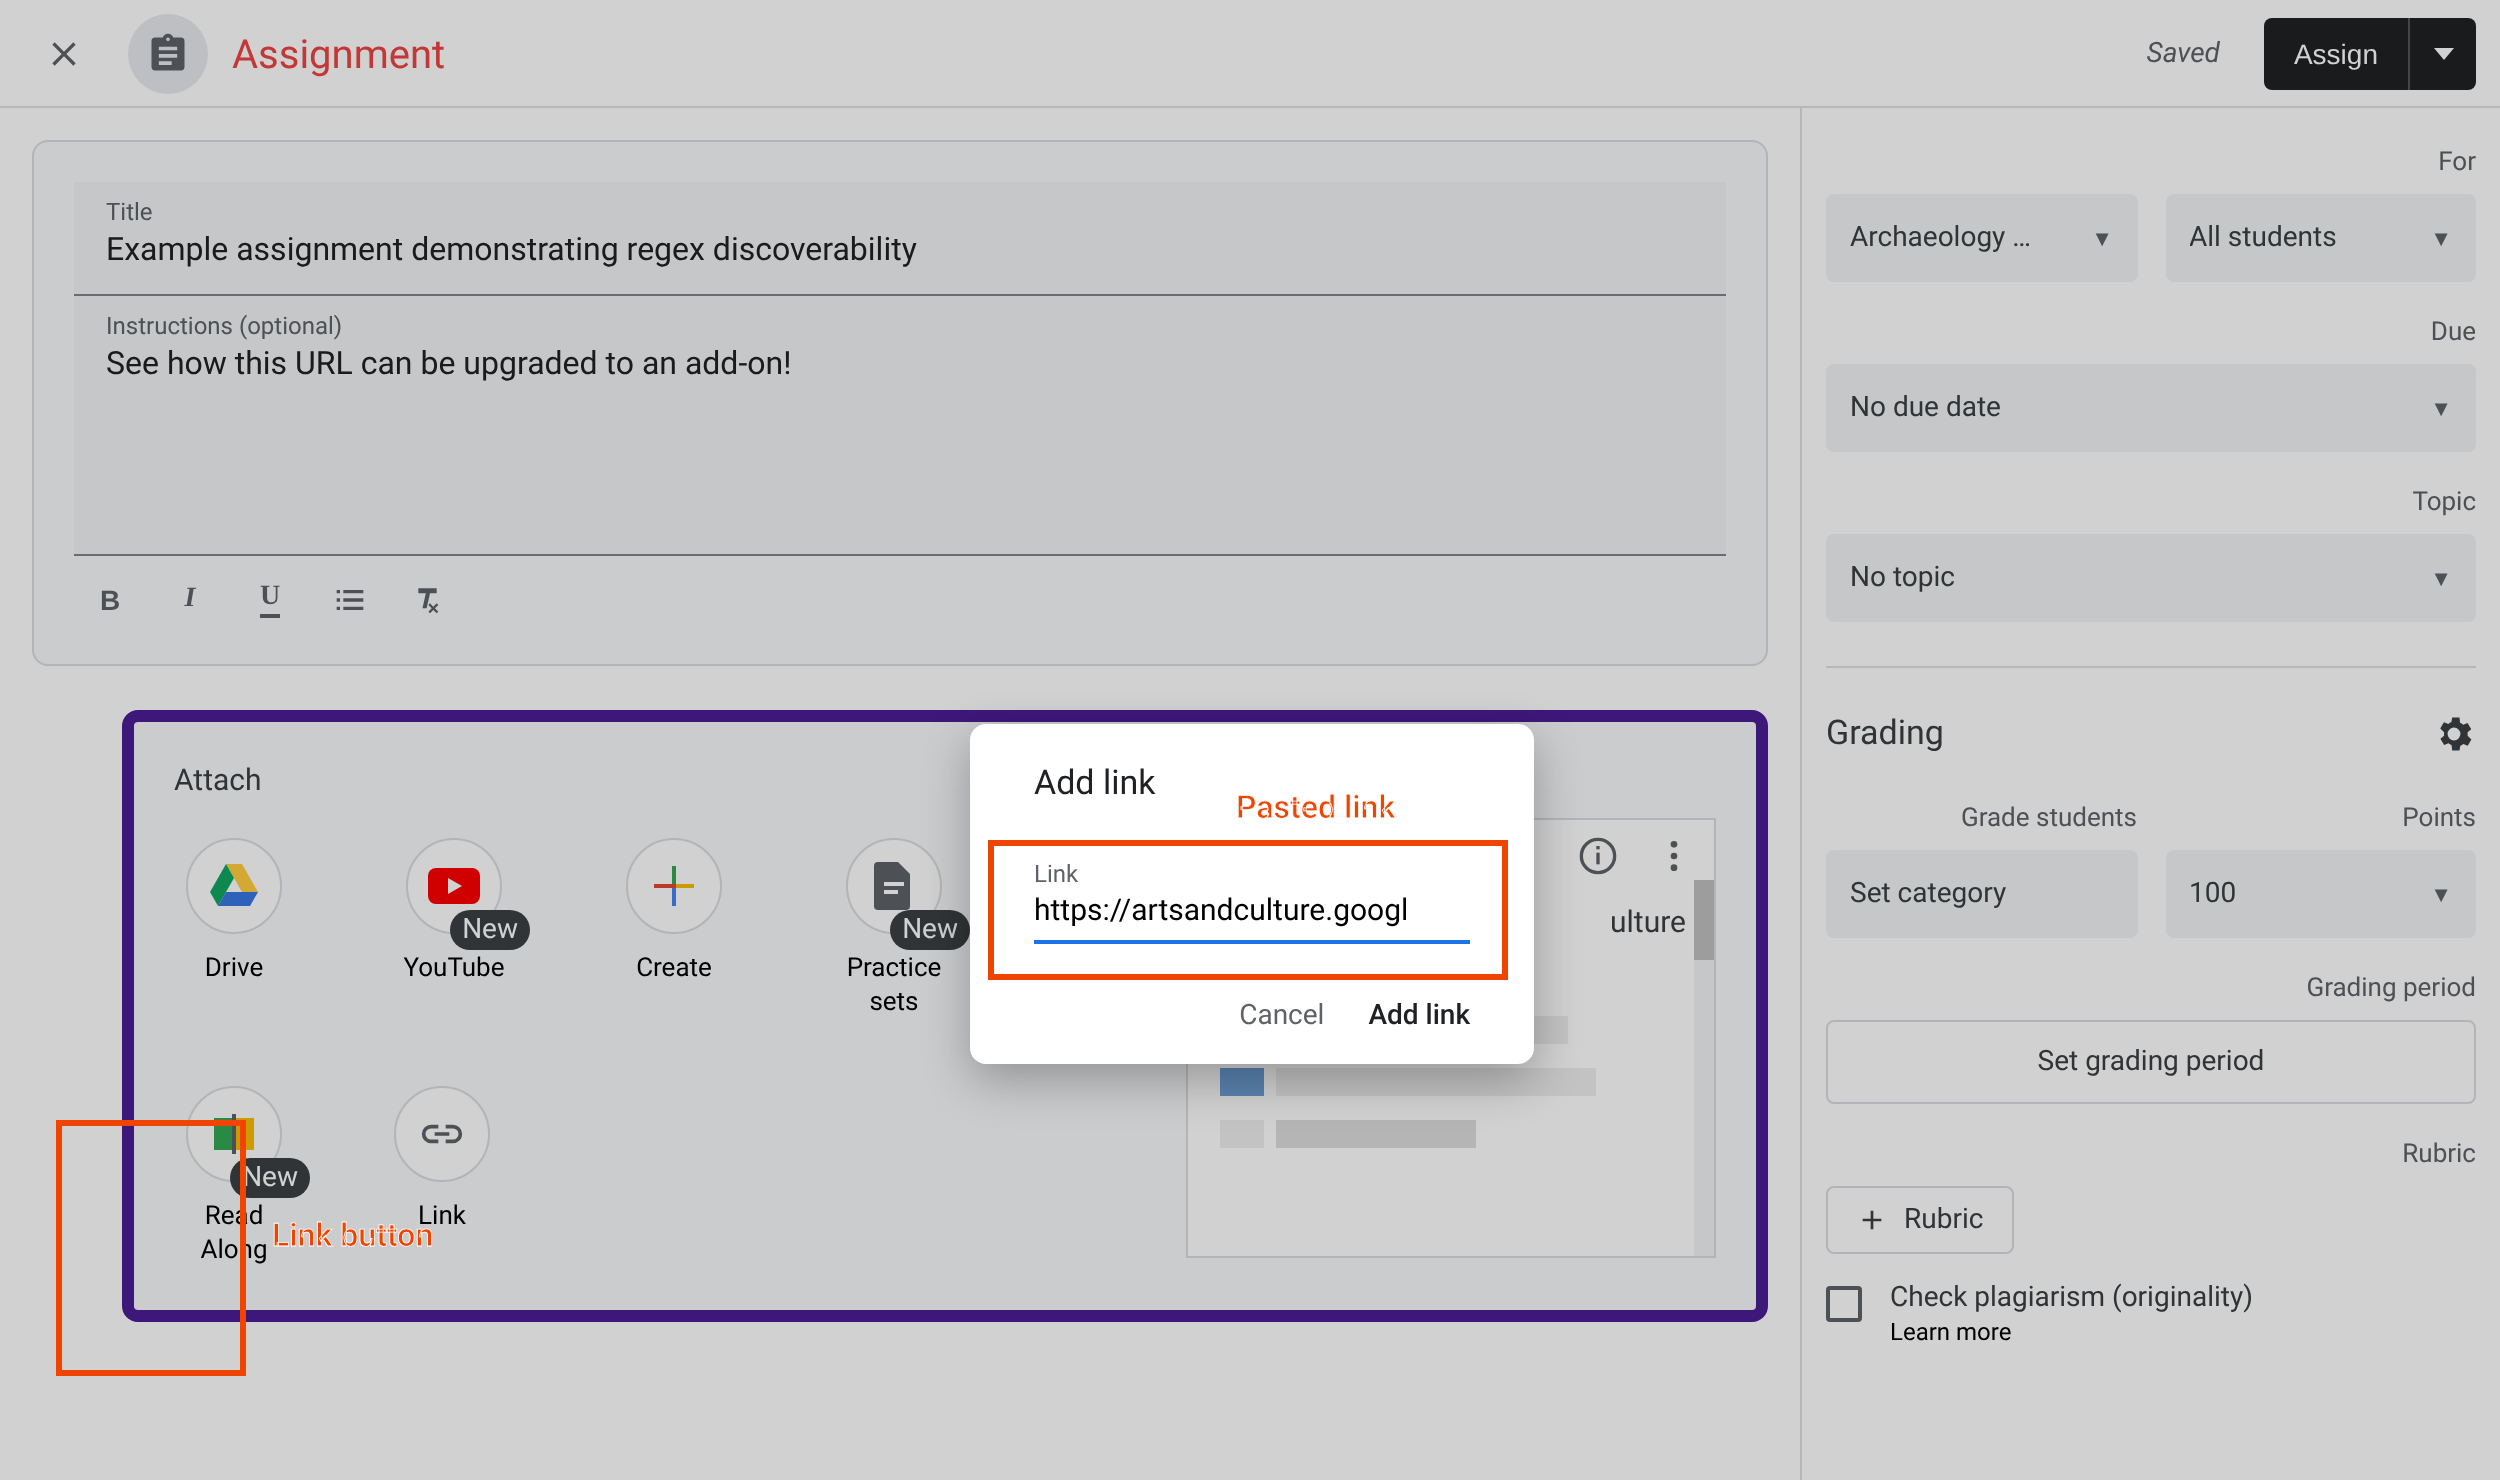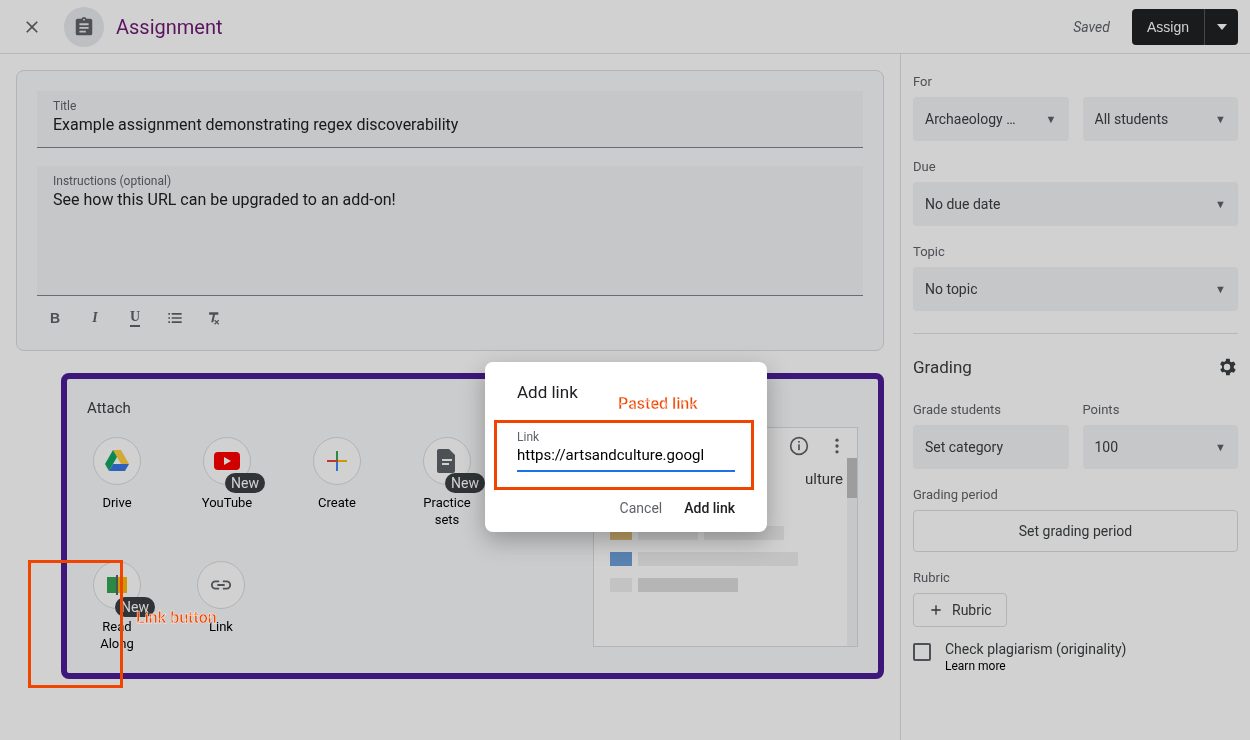--- a/index.html
+++ b/index.html
@@ -3,34 +3,34 @@
 <meta charset="utf-8">
 <style>
 * { box-sizing: border-box; margin: 0; padding: 0; }
 body { font-family: 'Google Sans', Roboto, Arial, sans-serif; font-size: 14px; color: #3c4043; background: #fff; width: 1250px; height: 740px; overflow: hidden; position: relative; }
 .scrim { position: absolute; inset: 0; background: rgba(0,0,0,0.18); z-index: 50; pointer-events: none; }
 
 
 .header { height: 54px; display: flex; align-items: center; padding: 0 12px; gap: 12px; border-bottom: 1px solid #e0e0e0; }
 .icon-btn { width: 40px; height: 40px; border-radius: 50%; display: flex; align-items: center; justify-content: center; cursor: pointer; color: #5f6368; }
 .icon-btn.active { background: #e8eaed; }
-.header-title { font-size: 20px; color: #701a75; flex: 1; }
+.header-title { font-size: 20px; color: #ef4444; flex: 1; }
 .saved { font-style: italic; color: #5f6368; font-size: 14px; margin-right: 10px; }
 .assign-group { display: flex; }
 .assign-btn { background: #202124; color: #fff; border: none; padding: 0 15px; height: 36px; border-radius: 4px 0 0 4px; font-size: 14px; font-weight: 500; cursor: pointer; }
 .assign-drop { background: #202124; color: #fff; width: 34px; height: 36px; border-radius: 0 4px 4px 0; border: none; border-left: 1px solid #555; cursor: pointer; display:flex;align-items:center;justify-content:center;}
 
 
 .main { display: flex; height: calc(100% - 54px); }
 .left { flex: 1; padding: 16px; overflow: auto; }
 .right { width: 350px; border-left: 1px solid #e0e0e0; padding: 20px 12px; overflow: auto; }
 
 
 .card { background: #f8f9fa; border: 1px solid #dadce0; border-radius: 8px; padding: 20px; margin-bottom: 22px; }
-.field { background: #f1f3f4; border-bottom: 1px solid #80868b; padding: 8px 16px 10px; margin-bottom: 18px; }
+.field { background: #f1f3f4; border-bottom: 1px solid #80868b; padding: 8px 16px 10px; }
 .field-label { font-size: 12px; color: #5f6368; margin-bottom: 2px; }
 .field-value { font-size: 16px; color: #202124; min-height: 22px; }
 .instructions-field { min-height: 130px; border-bottom: 1px solid #80868b; background: #f1f3f4; padding: 8px 16px 10px; }
 
 
 .format-toolbar { display: flex; gap: 16px; padding: 10px 6px 0; }
 .fmt { width: 24px; height: 24px; display: flex; align-items: center; justify-content: center; color: #5f6368; cursor: pointer; font-weight: bold; font-family: serif; }
 .underline { border-bottom: 2px solid #5f6368; padding-bottom: 0px; font-style: normal; }
 
 
@@ -45,21 +45,21 @@
 .annotation-text { color: #f04500; font-weight: 600; font-size: 16px; -webkit-text-stroke: 0.4px #fff; }
 
 
 .attachment-preview { position: absolute; right: 20px; top: 48px; width: 265px; height: 220px; border: 1px solid #dadce0; background: #fff; }
 .prev-header { display: flex; justify-content: flex-end; gap: 18px; padding: 8px 10px; }
 .pixelated { display:flex; flex-direction:column; gap:12px; padding:6px 16px;}
 .pix-row { display:flex; gap:6px;}
 .pix { width:22px; height:14px; background:#eee;}
 
 
-.side-label { font-size: 13px; color: #5f6368; margin: 18px 0 8px; }
+.side-label { font-size: 13px; color: #5f6368; margin: 18px 0 8px; text-align: right; }
 .side-row { display: flex; gap: 14px; }
 .select { background: #f1f3f4; border: none; border-radius: 4px; padding: 0 12px; height: 44px; display: flex; align-items: center; justify-content: space-between; font-size: 14px; color: #3c4043; cursor: pointer; flex: 1; min-width: 0;}
 .select span.text { overflow: hidden; text-overflow: ellipsis; white-space: nowrap; }
 .chev { color:#5f6368; font-size:11px;}
 .divider { border: none; border-top: 1px solid #e0e0e0; margin: 22px 0; }
 .grading-head { display: flex; align-items: center; justify-content: space-between; }
 .grading-head h3 { font-size: 17px; font-weight: 400; }
 .outlined-btn { border: 1px solid #dadce0; background: #fff; border-radius: 4px; height: 42px; display: flex; align-items: center; justify-content: center; font-size: 14px; cursor: pointer; width: 100%; }
 .rubric-btn { border: 1px solid #dadce0; background: #fff; border-radius: 4px; padding: 8px 14px; display: inline-flex; align-items: center; gap: 8px; font-size: 14px; cursor: pointer; }
 .checkbox-row { display: flex; gap: 14px; align-items: flex-start; margin-top: 14px;}

